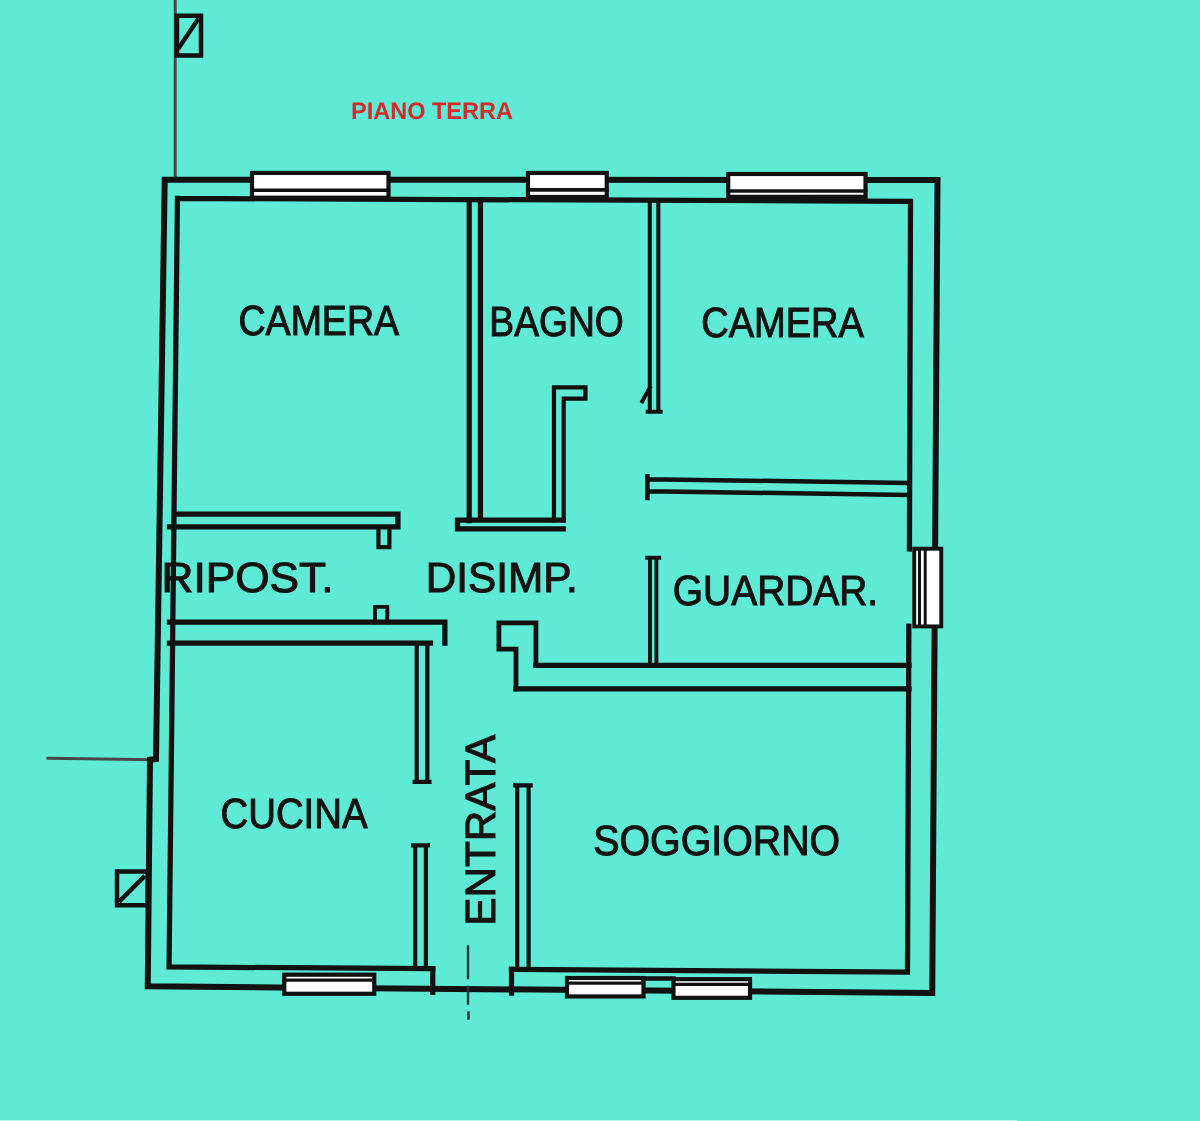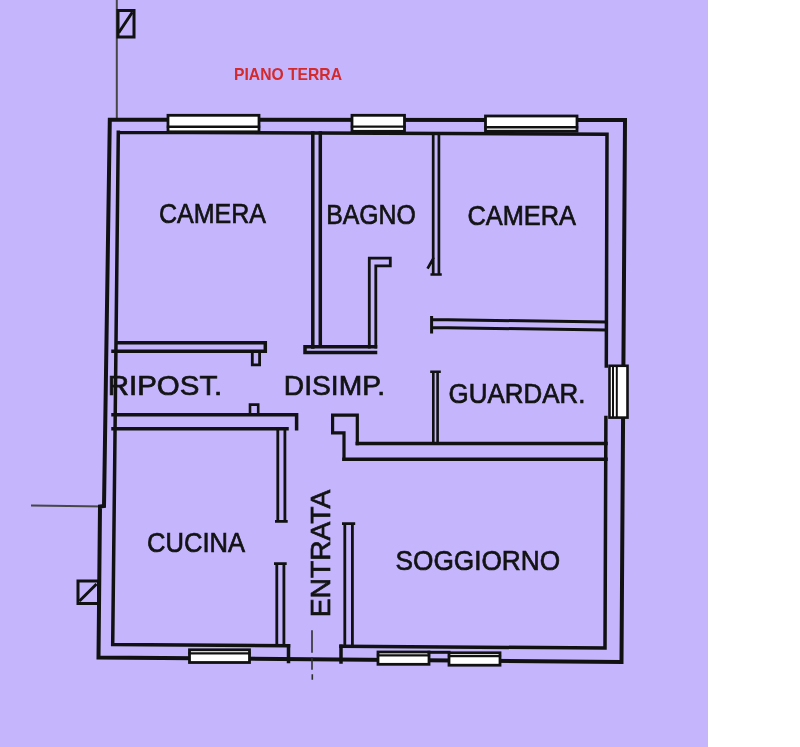--- a/index.html
+++ b/index.html
@@ -1,16 +1,16 @@
 <!DOCTYPE html>
 <html><head>
 <meta charset="utf-8">
 <style>
   html,body{margin:0;padding:0;background:#ffffff;}
-  .page{position:relative;width:708px;height:747px;background:#c4b5fd;overflow:hidden;}
+  .page{position:relative;width:800px;height:747px;background:#5eead4;overflow:hidden;}
   svg{position:absolute;left:0;top:0;filter:blur(0.38px) contrast(1.05);}
   text{font-family:"Liberation Sans", sans-serif;fill:#181818;}
   text.rm{font-size:28.2px;stroke:#181818;stroke-width:0.7px;}
 </style>
 </head>
 <body>
 <div class="page">
 <svg width="800" height="747" viewBox="0 0 800 747">
 <g fill="none" stroke="#161616" stroke-width="3.5" stroke-linecap="square">
 

